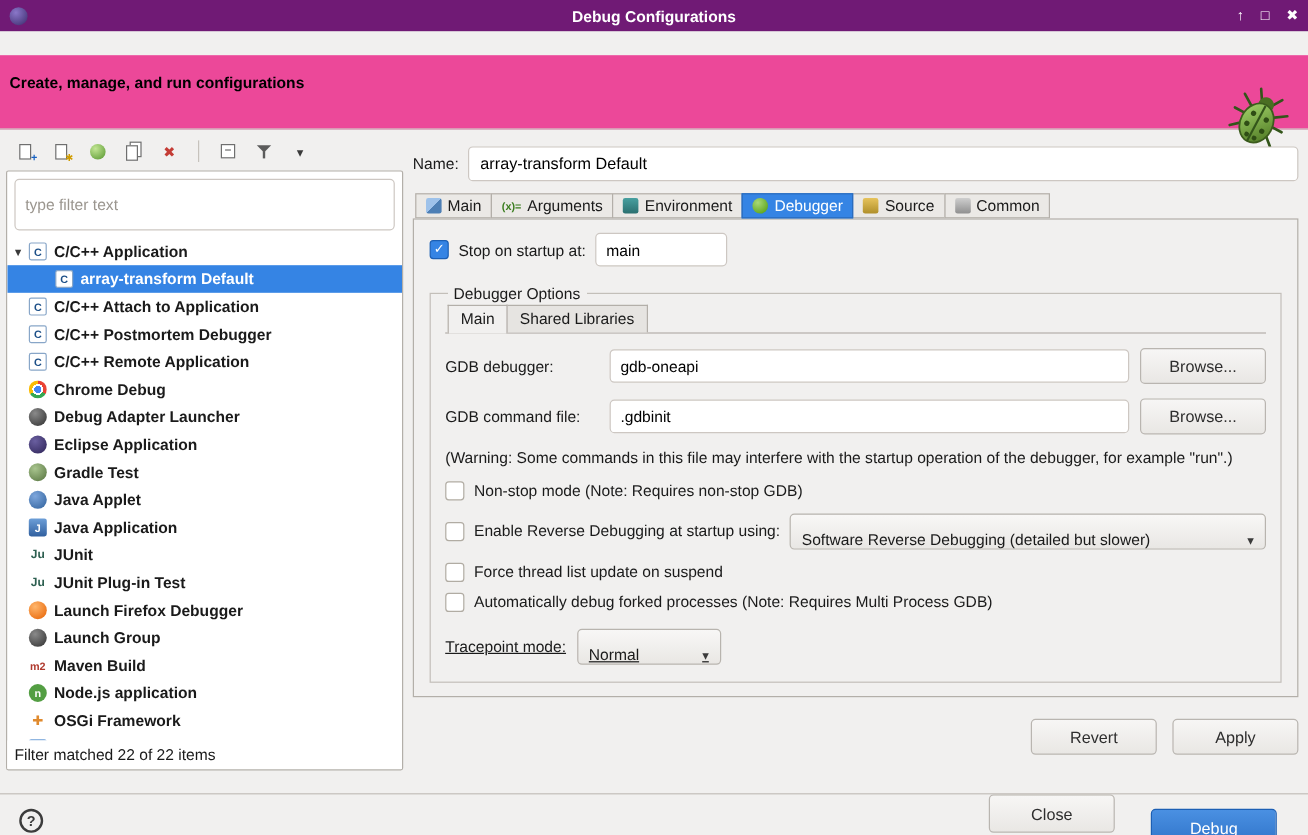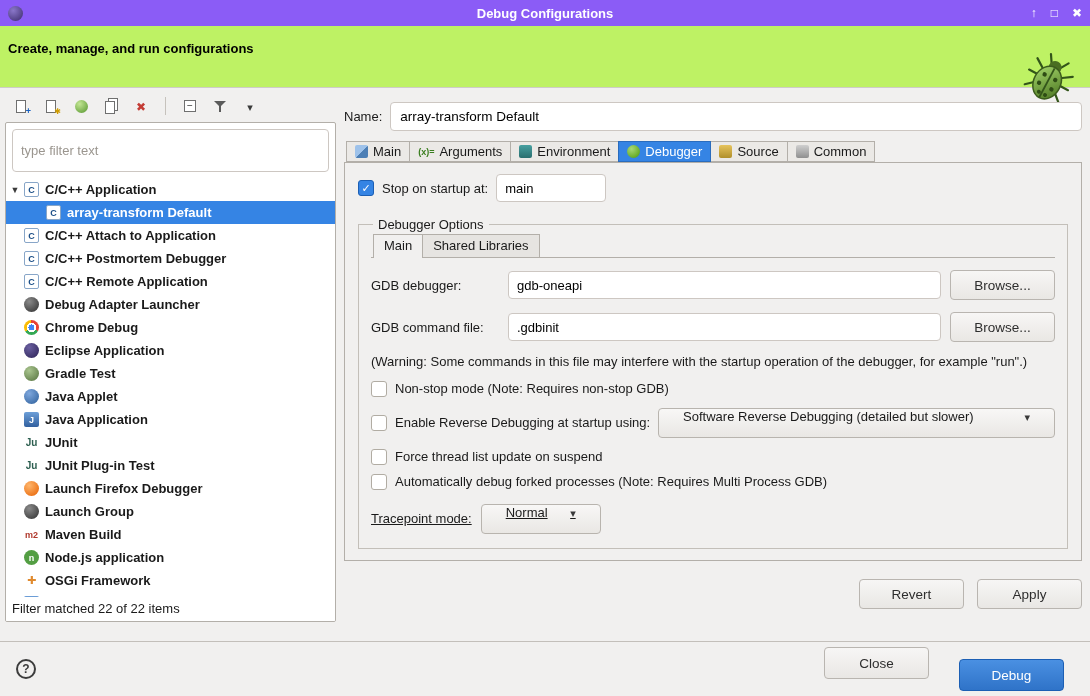--- a/index.html
+++ b/index.html
@@ -2,28 +2,28 @@
 <html><head>
 <meta charset="utf-8">
 <style>
   * { margin:0; padding:0; box-sizing:border-box; }
   html,body { width:1090px; height:696px; overflow:hidden; }
   body { font-family:"Liberation Sans","DejaVu Sans",sans-serif; font-size:13px; color:#1a1a1a; background:#f1f0ef; }
 
   .window { width:1090px; height:696px; display:flex; flex-direction:column; }
 
   
-  .titlebar { height:26px; background:#8b5cf6; color:#fff; display:flex; align-items:center; padding:12px 8px; position:relative; flex:0 0 auto; }
+  .titlebar { height:26px; background:#701a75; color:#fff; display:flex; align-items:center; padding:12px 8px; position:relative; flex:0 0 auto; }
   .app-icon { width:15px; height:15px; border-radius:50%; background:radial-gradient(circle at 35% 30%, #8a77c9, #3b2a6b); z-index:2; }
   .tb-title { position:absolute; left:0; right:0; text-align:center; font-weight:bold; font-size:13px; }
   .win-controls { margin-left:auto; display:flex; gap:14px; z-index:2; }
   .win-btn { color:#fff; font-size:12px; cursor:default; line-height:26px; }
 
   
-  .header { height:62px; background:#bef264; position:relative; border-bottom:1px solid #cfccc7; flex:0 0 auto; }
+  .header { height:62px; background:#ec4899; position:relative; border-bottom:1px solid #cfccc7; flex:0 0 auto;margin-top:20px; }
   .header-title { padding:15px 0 0 8px; font-weight:bold; font-size:13px; color:#000; }
   .bug-art { position:absolute; right:14px; top:26px; }
 
   
   .main { position:relative; height:553px; flex:0 0 auto; }
 
   
   .left-panel { position:absolute; left:5px; top:4px; width:331px; }
   .left-toolbar { height:28px; display:flex; align-items:center; gap:6px; padding:0 4px; }
   .tb-btn { width:24px; height:22px; display:flex; align-items:center; justify-content:center; position:relative; border-radius:3px; }
@@ -109,21 +109,21 @@
   .frm-input { flex:1; height:28px; border:1px solid #cdc7c2; border-radius:4px; padding:0 8px; font-size:13px; font-family:inherit; background:#fff; outline:none; }
 
   .btn { height:30px; padding:0 18px; font-size:13.5px; font-family:inherit; color:#2e2e2e; background:linear-gradient(#f7f6f5, #e9e7e4); border:1px solid #b9b5b0; border-radius:4px; cursor:default; }
   .btn.w105 { min-width:105px; }
   .btn.primary { background:linear-gradient(#4a90e2, #2f73c8); border-color:#1c5fb4; color:#fff;margin-top:12px; }
 
   .warning { margin-top:11px; line-height:1.45; color:#1a1a1a; }
 
   .opt-row { display:flex; align-items:center; gap:8px; margin-top:9px; }
   .opt-row.with-combo { margin-top:11px; margin-bottom:11px; }
-  .combo { display:flex; align-items:flex-start; justify-content:space-between; gap:8px; height:30px; padding:0 24px; border:1px solid #b8b4ae; border-radius:4px; background:linear-gradient(#f8f7f6, #e9e7e4); }
+  .combo { display:flex; align-items:flex-end; justify-content:space-between; gap:8px; height:30px; padding:0 9px; border:1px solid #b8b4ae; border-radius:4px; background:linear-gradient(#f8f7f6, #e9e7e4); }
   .combo-wide { flex:1; }
   .combo-small { width:120px; }
 
   .trace-row { display:flex; align-items:center; gap:9px; margin-top:14px;text-decoration:underline; }
 
   .panel-actions { display:flex; justify-content:flex-end; gap:13px; margin-top:18px; }
 
   
   .footer { border-top:1px solid #c3bfba; flex:1; display:flex; align-items:center; padding:0 26px 0 16px; background:#f1f0ef; }
   .help { width:20px; height:20px; border:2px solid #3c3c3c; border-radius:50%; display:flex; align-items:center; justify-content:center; font-size:12px; font-weight:bold; color:#3c3c3c; }
@@ -235,27 +235,27 @@
               <span class="tree-icon i-cpp"></span>
               <span class="tree-label">C/C++ Postmortem Debugger</span>
             </div>
             <div class="tree-row">
               <span class="expander"></span>
               <span class="tree-icon i-cpp"></span>
               <span class="tree-label">C/C++ Remote Application</span>
             </div>
             <div class="tree-row">
               <span class="expander"></span>
+              <span class="tree-icon i-chrome"></span>
+              <span class="tree-label">Chrome Debug</span>
+            </div>
+            <div class="tree-row">
+              <span class="expander"></span>
               <span class="tree-icon i-dark"></span>
               <span class="tree-label">Debug Adapter Launcher</span>
-            </div>
-            <div class="tree-row">
-              <span class="expander"></span>
-              <span class="tree-icon i-chrome"></span>
-              <span class="tree-label">Chrome Debug</span>
             </div>
             <div class="tree-row">
               <span class="expander"></span>
               <span class="tree-icon i-eclipse"></span>
               <span class="tree-label">Eclipse Application</span>
             </div>
             <div class="tree-row">
               <span class="expander"></span>
               <span class="tree-icon i-gradle"></span>
               <span class="tree-label">Gradle Test</span>

